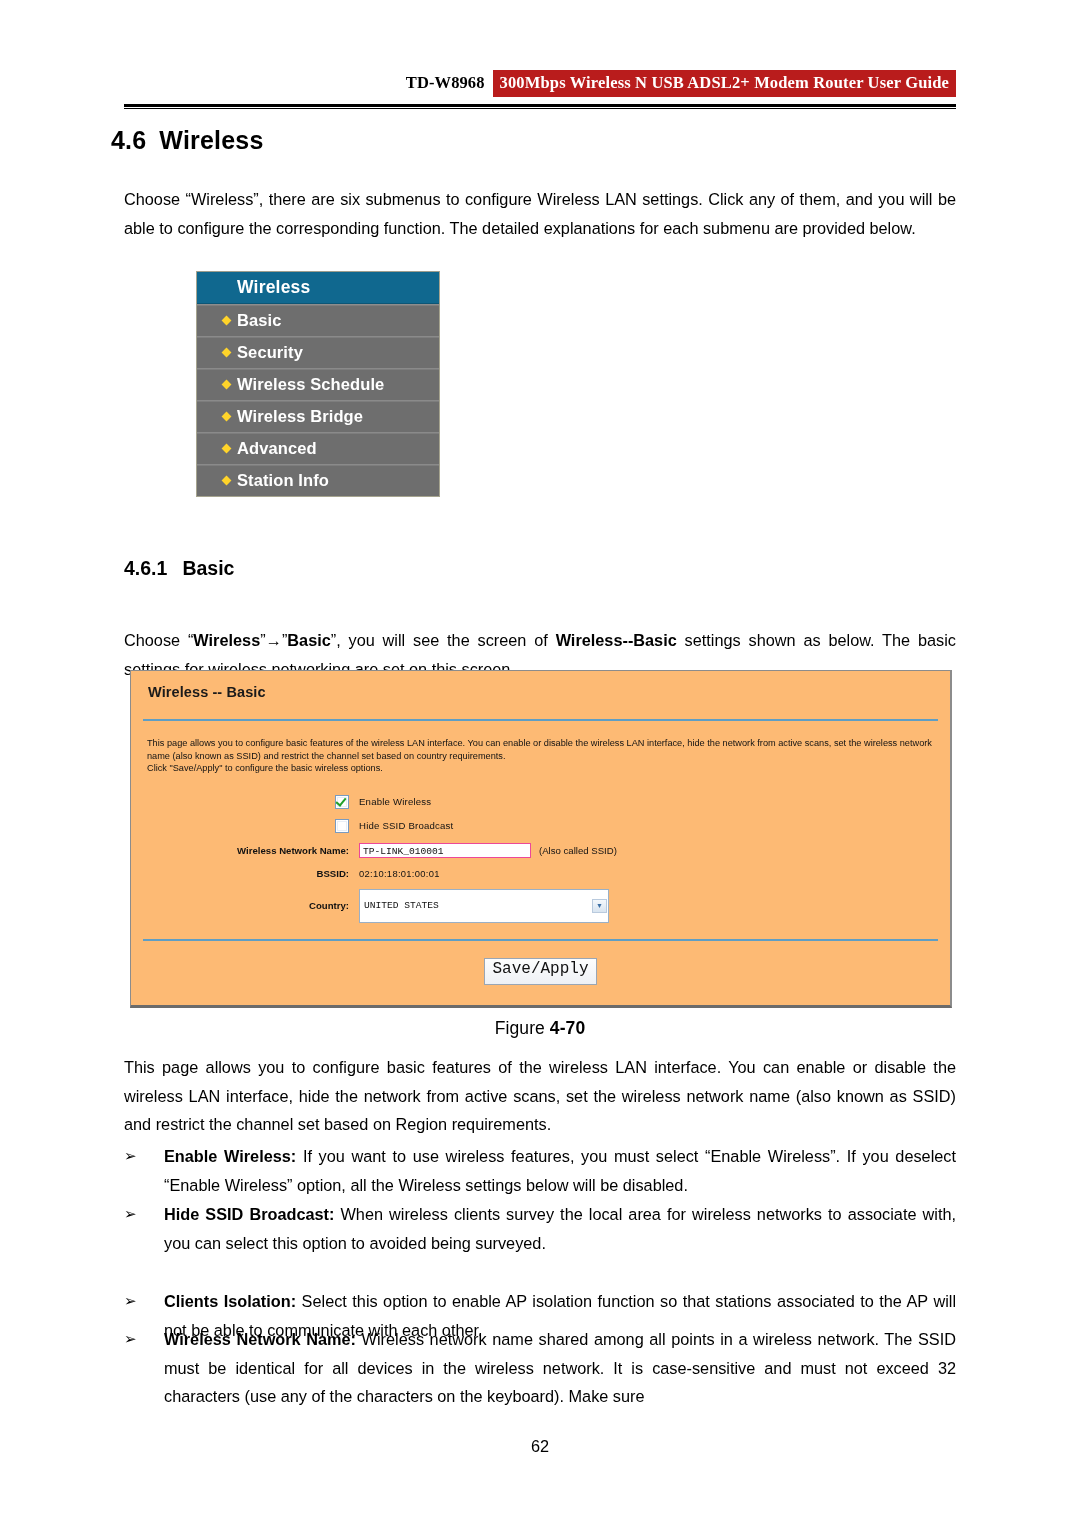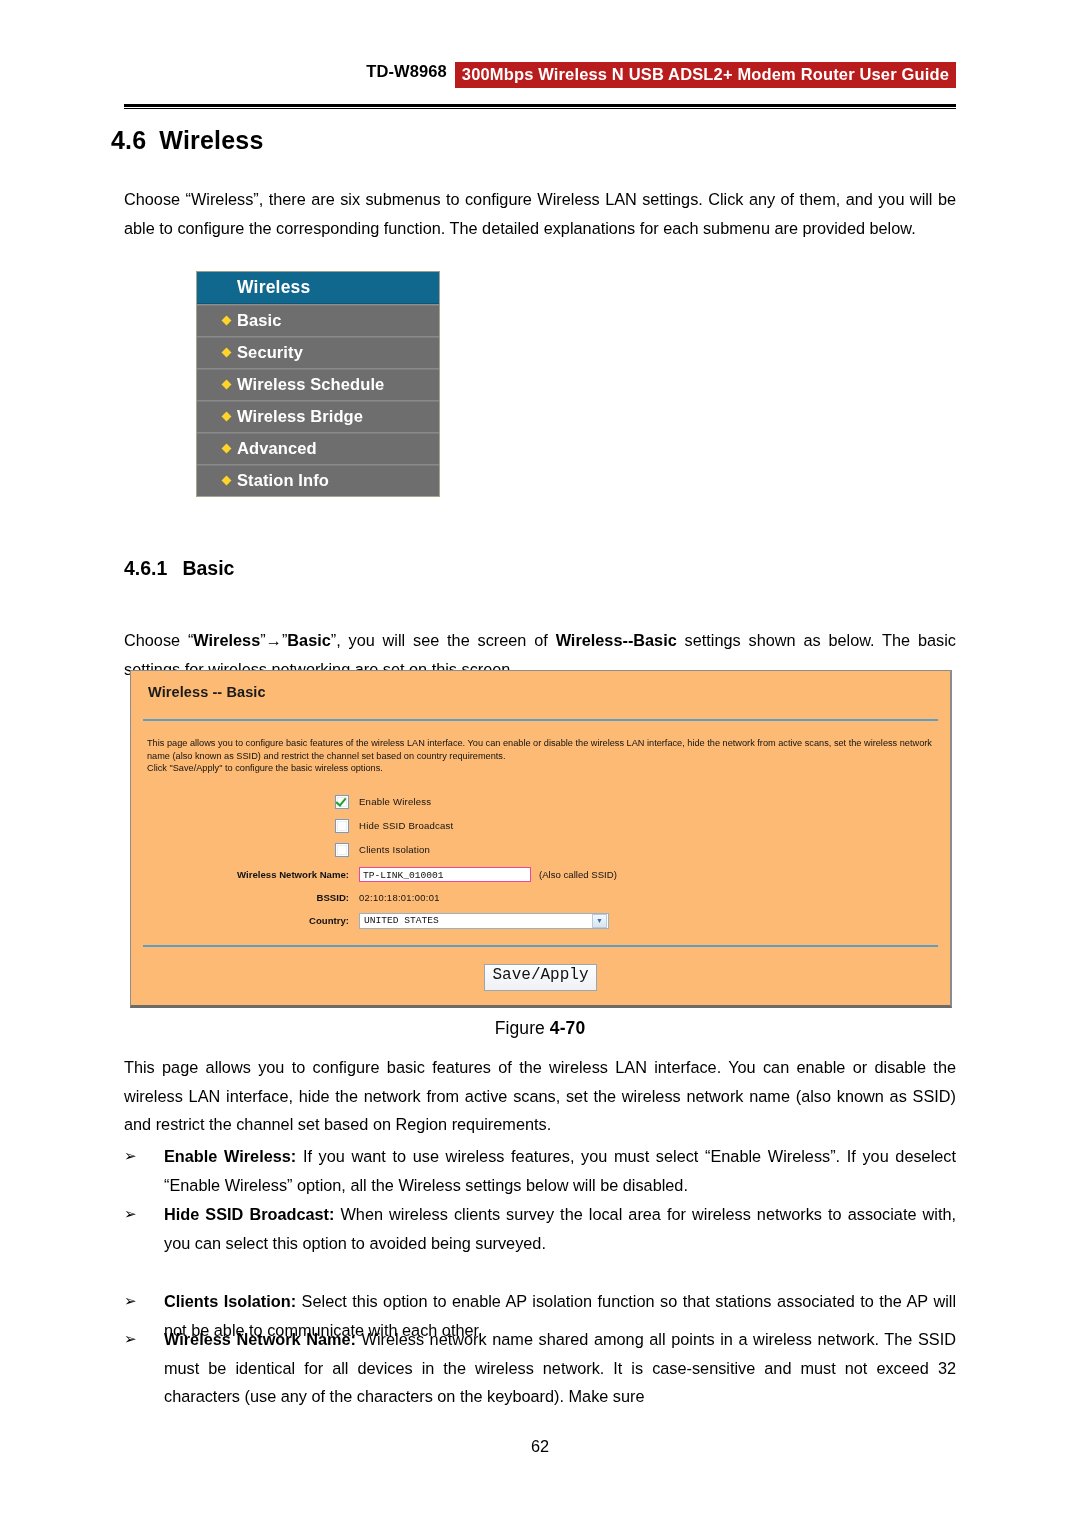--- a/index.html
+++ b/index.html
@@ -17,22 +17,23 @@
   }
 
   
   .page-header {
     position: absolute;
     left: 124px;
     top: 62px;
     width: 832px;
     height: 42px;
     display: flex;
-    align-items: flex-start;
+    align-items: center;
     justify-content: flex-end;
+    font-family: Liberation Serif, serif;
   }
   .hdr-model {
     font-size: 16.5px;
     font-weight: bold;
     letter-spacing: 0.1px;
     display: flex;
     align-items: center;
     padding-right: 8px;
     color: #000;
     white-space: nowrap;
@@ -275,21 +276,21 @@
     color: #121212;
   }
   .static-val {
     font-family: "Liberation Sans", sans-serif;
     font-size: 9.4px;
     color: #121212;
     letter-spacing: 0.3px;
   }
   .select-box {
     width: 250px;
-    height: 16px;
+    height: 34px;
     border: 1px solid #9ab0c6;
     background: #ffffff;
     display: flex;
     align-items: center;
     justify-content: space-between;
     box-sizing: border-box;
     padding: 0 1px 0 4px;
   }
   .select-val {
     font-family: "Liberation Mono", monospace;
@@ -406,26 +407,20 @@
       <div class="cb-label">Enable Wireless</div>
     </div>
 
     <div class="form-row">
       <div class="cb-cell">
         <span class="checkbox"></span>
       </div>
       <div class="cb-label">Hide SSID Broadcast</div>
     </div>
 
-    <div class="form-row">
-      <div class="cb-cell">
-        <span class="checkbox"></span>
-      </div>
-      <div class="cb-label">Clients Isolation</div>
-    </div>
 
     <div class="form-row">
       <div class="form-label">Wireless Network Name:</div>
       <div class="text-input">TP-LINK_010001</div>
       <div class="hint">(Also called SSID)</div>
     </div>
 
     <div class="form-row">
       <div class="form-label">BSSID:</div>
       <div class="static-val">02:10:18:01:00:01</div>

